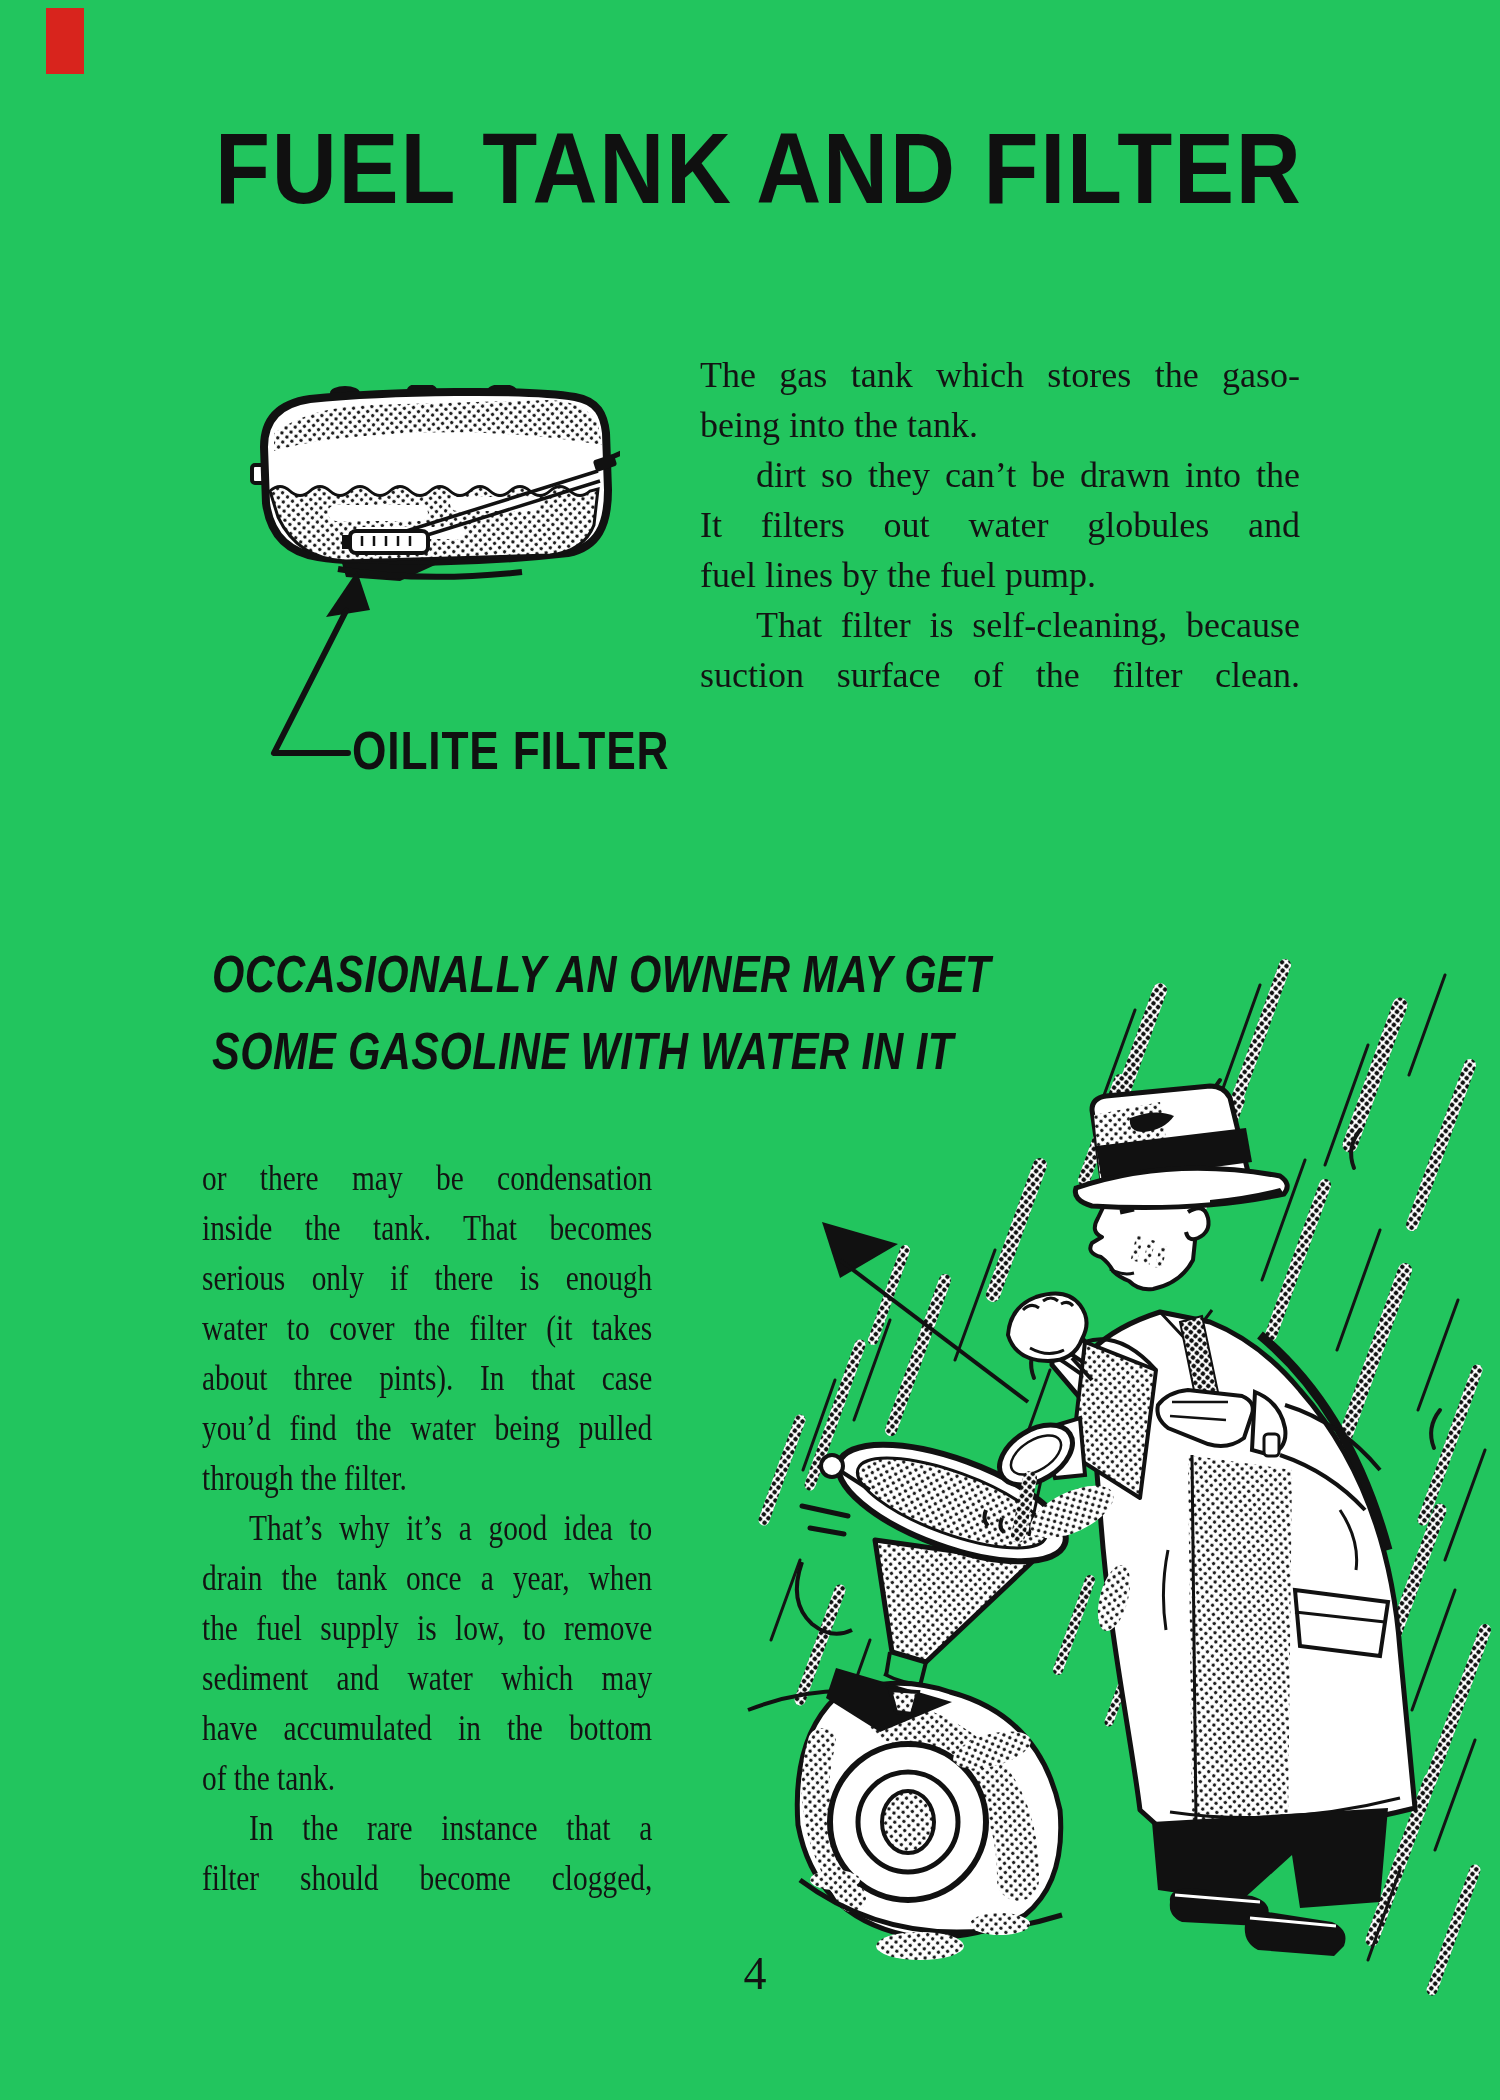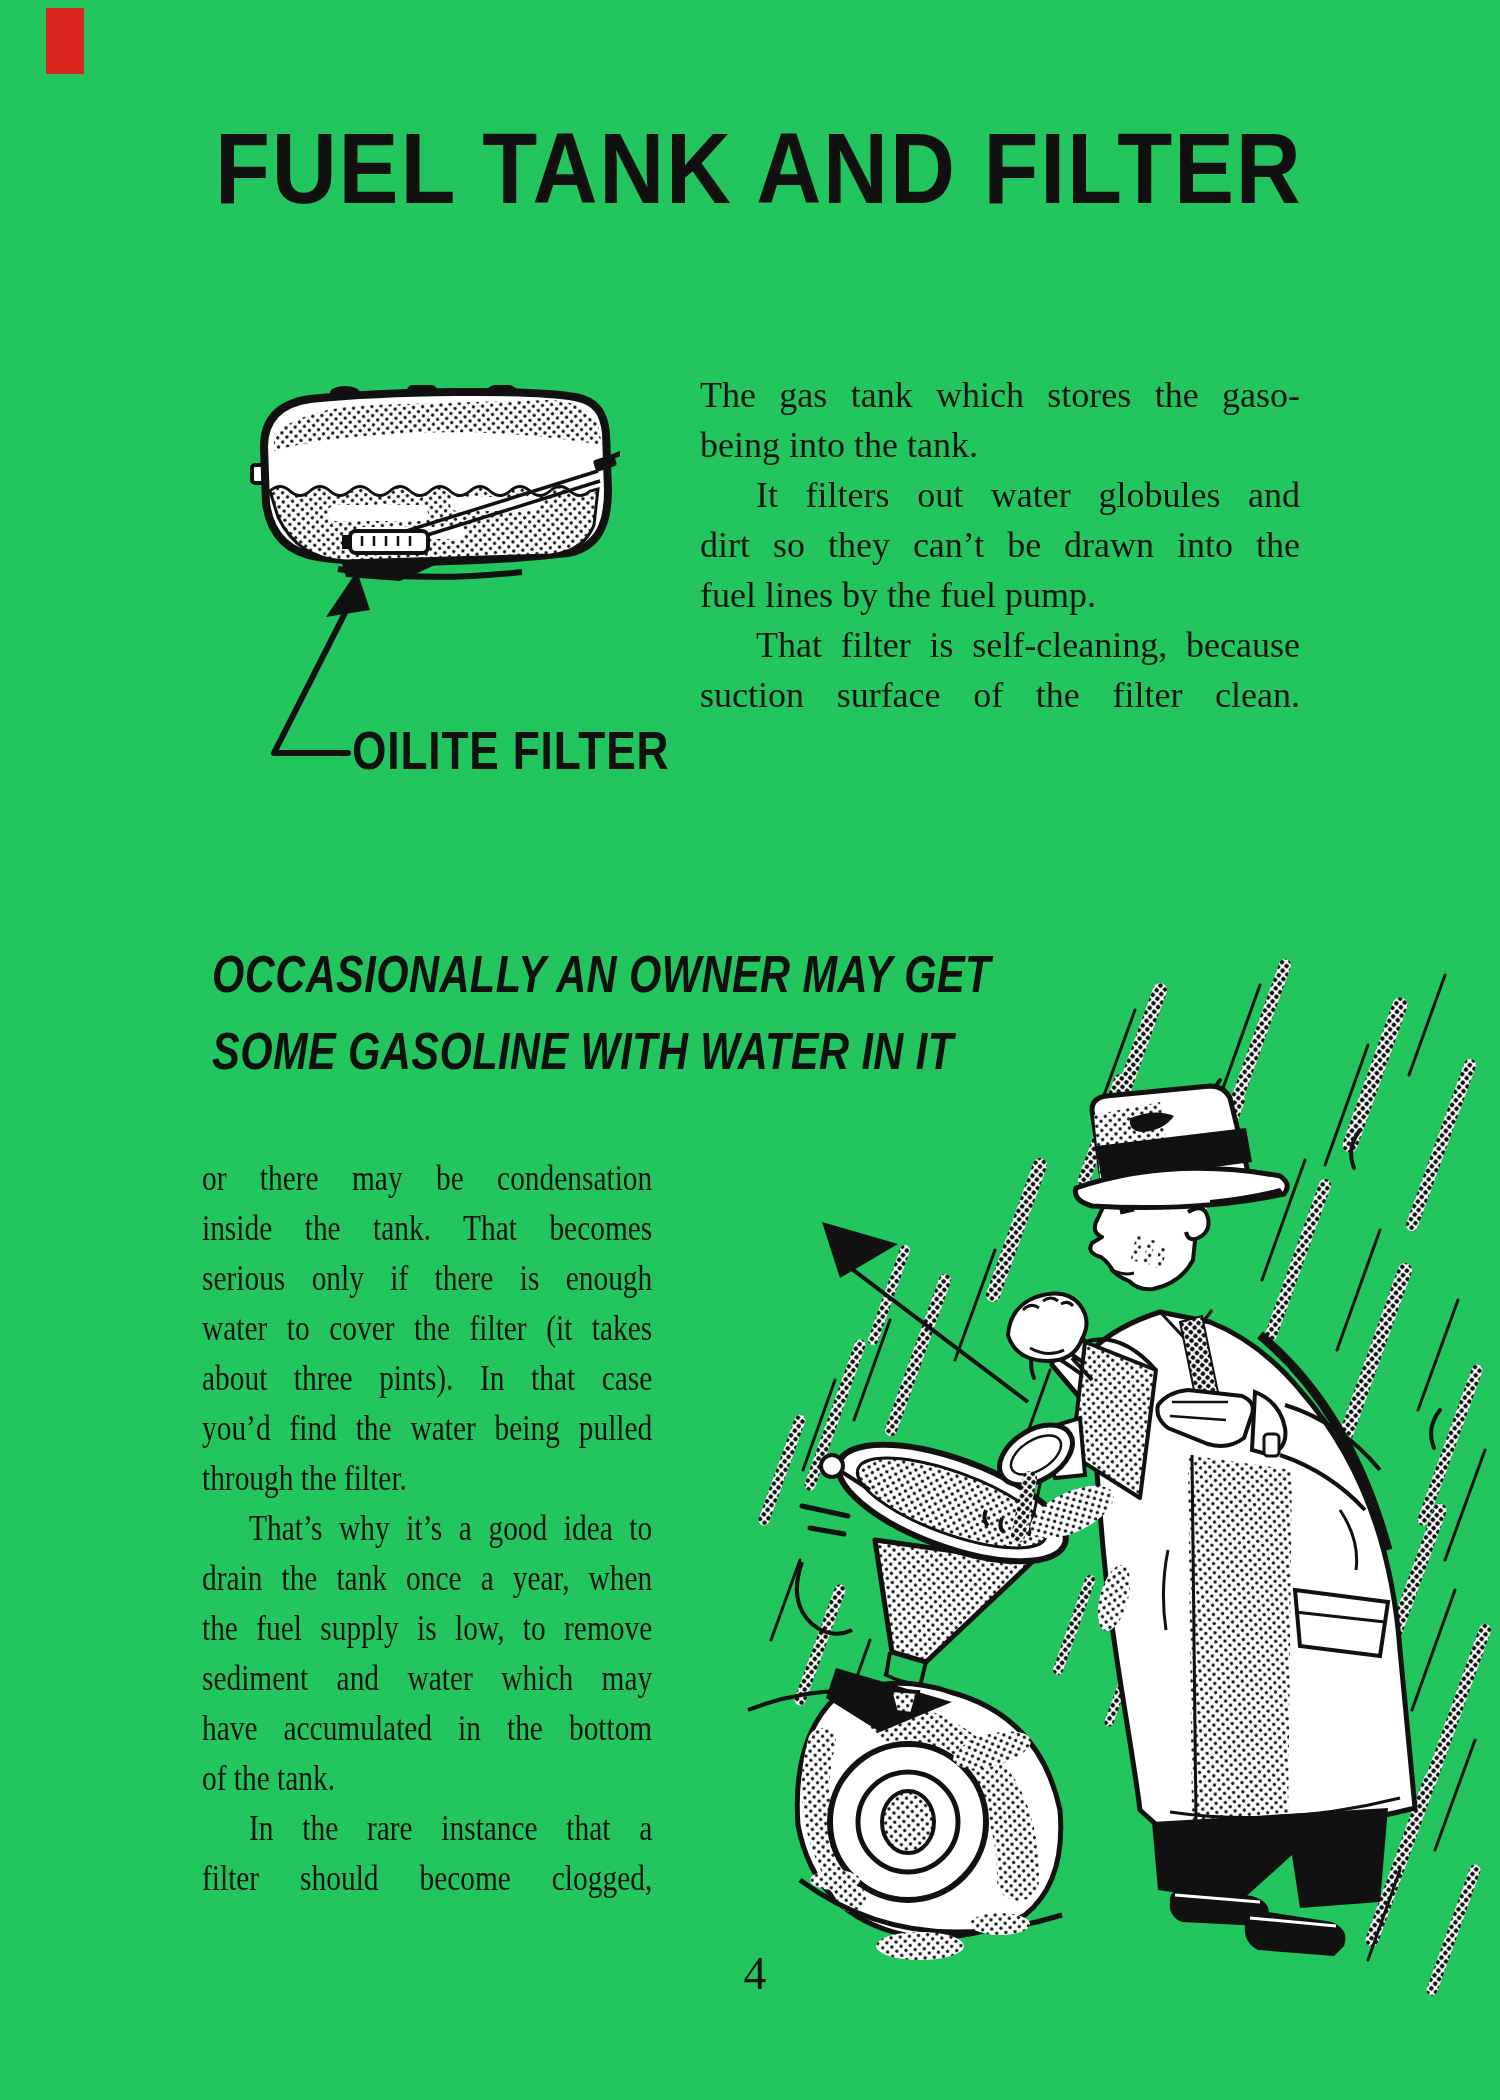--- a/index.html
+++ b/index.html
@@ -12,21 +12,21 @@
   
   #chapter-tab { left:46px; top:8px; width:38px; height:66px; background:#d8241d; }
   
   #page-title {
     left:215px; top:118px; font-family:"Liberation Sans",sans-serif;
     font-weight:900; font-size:100px; line-height:100px; letter-spacing:2px;
     white-space:nowrap; transform:scaleX(.90); transform-origin:left top; color:#101010;
   }
   
   .tcol { font-size:36px; line-height:50px; }
-  #col-right { left:700px; top:350px; width:600px;margin-top:20px; }
+  #col-right { left:700px; top:350px; width:600px; }
   #col-left  { left:202px; top:1154px; width:536px; font-size:35px;
                transform:scaleX(.84); transform-origin:left top; }
   .tline { text-align:justify; text-align-last:justify; }
   .tline.noj { text-align-last:left; }
   .para.ind .tline:first-child { text-indent:56px; }
   
   #subhead {
     left:212px; top:936px; font-family:"Liberation Sans",sans-serif;
     font-style:italic; font-weight:900; font-size:52px; line-height:77px;
     letter-spacing:.5px; white-space:nowrap; transform:scaleX(.80);
@@ -95,22 +95,22 @@
   </svg>
 
   <div class="abs" id="oilite-label">OILITE FILTER</div>
 
   <div class="abs tcol" id="col-right">
     <div class="para">
         <div class="tline">The gas tank which stores the gaso-</div>
         <div class="tline noj">being into the tank.</div>
       </div>
     <div class="para ind">
+        <div class="tline">dirt so they can’t be drawn into the</div>
         <div class="tline">It filters out water globules and</div>
-        <div class="tline">dirt so they can’t be drawn into the</div>
         <div class="tline noj">fuel lines by the fuel pump.</div>
       </div>
     <div class="para ind">
         <div class="tline">That filter is self-cleaning, because</div>
         <div class="tline">suction surface of the filter clean.</div>
       </div>
   </div>
 
   <div class="abs" id="subhead">
     <div>OCCASIONALLY AN OWNER MAY GET</div>

